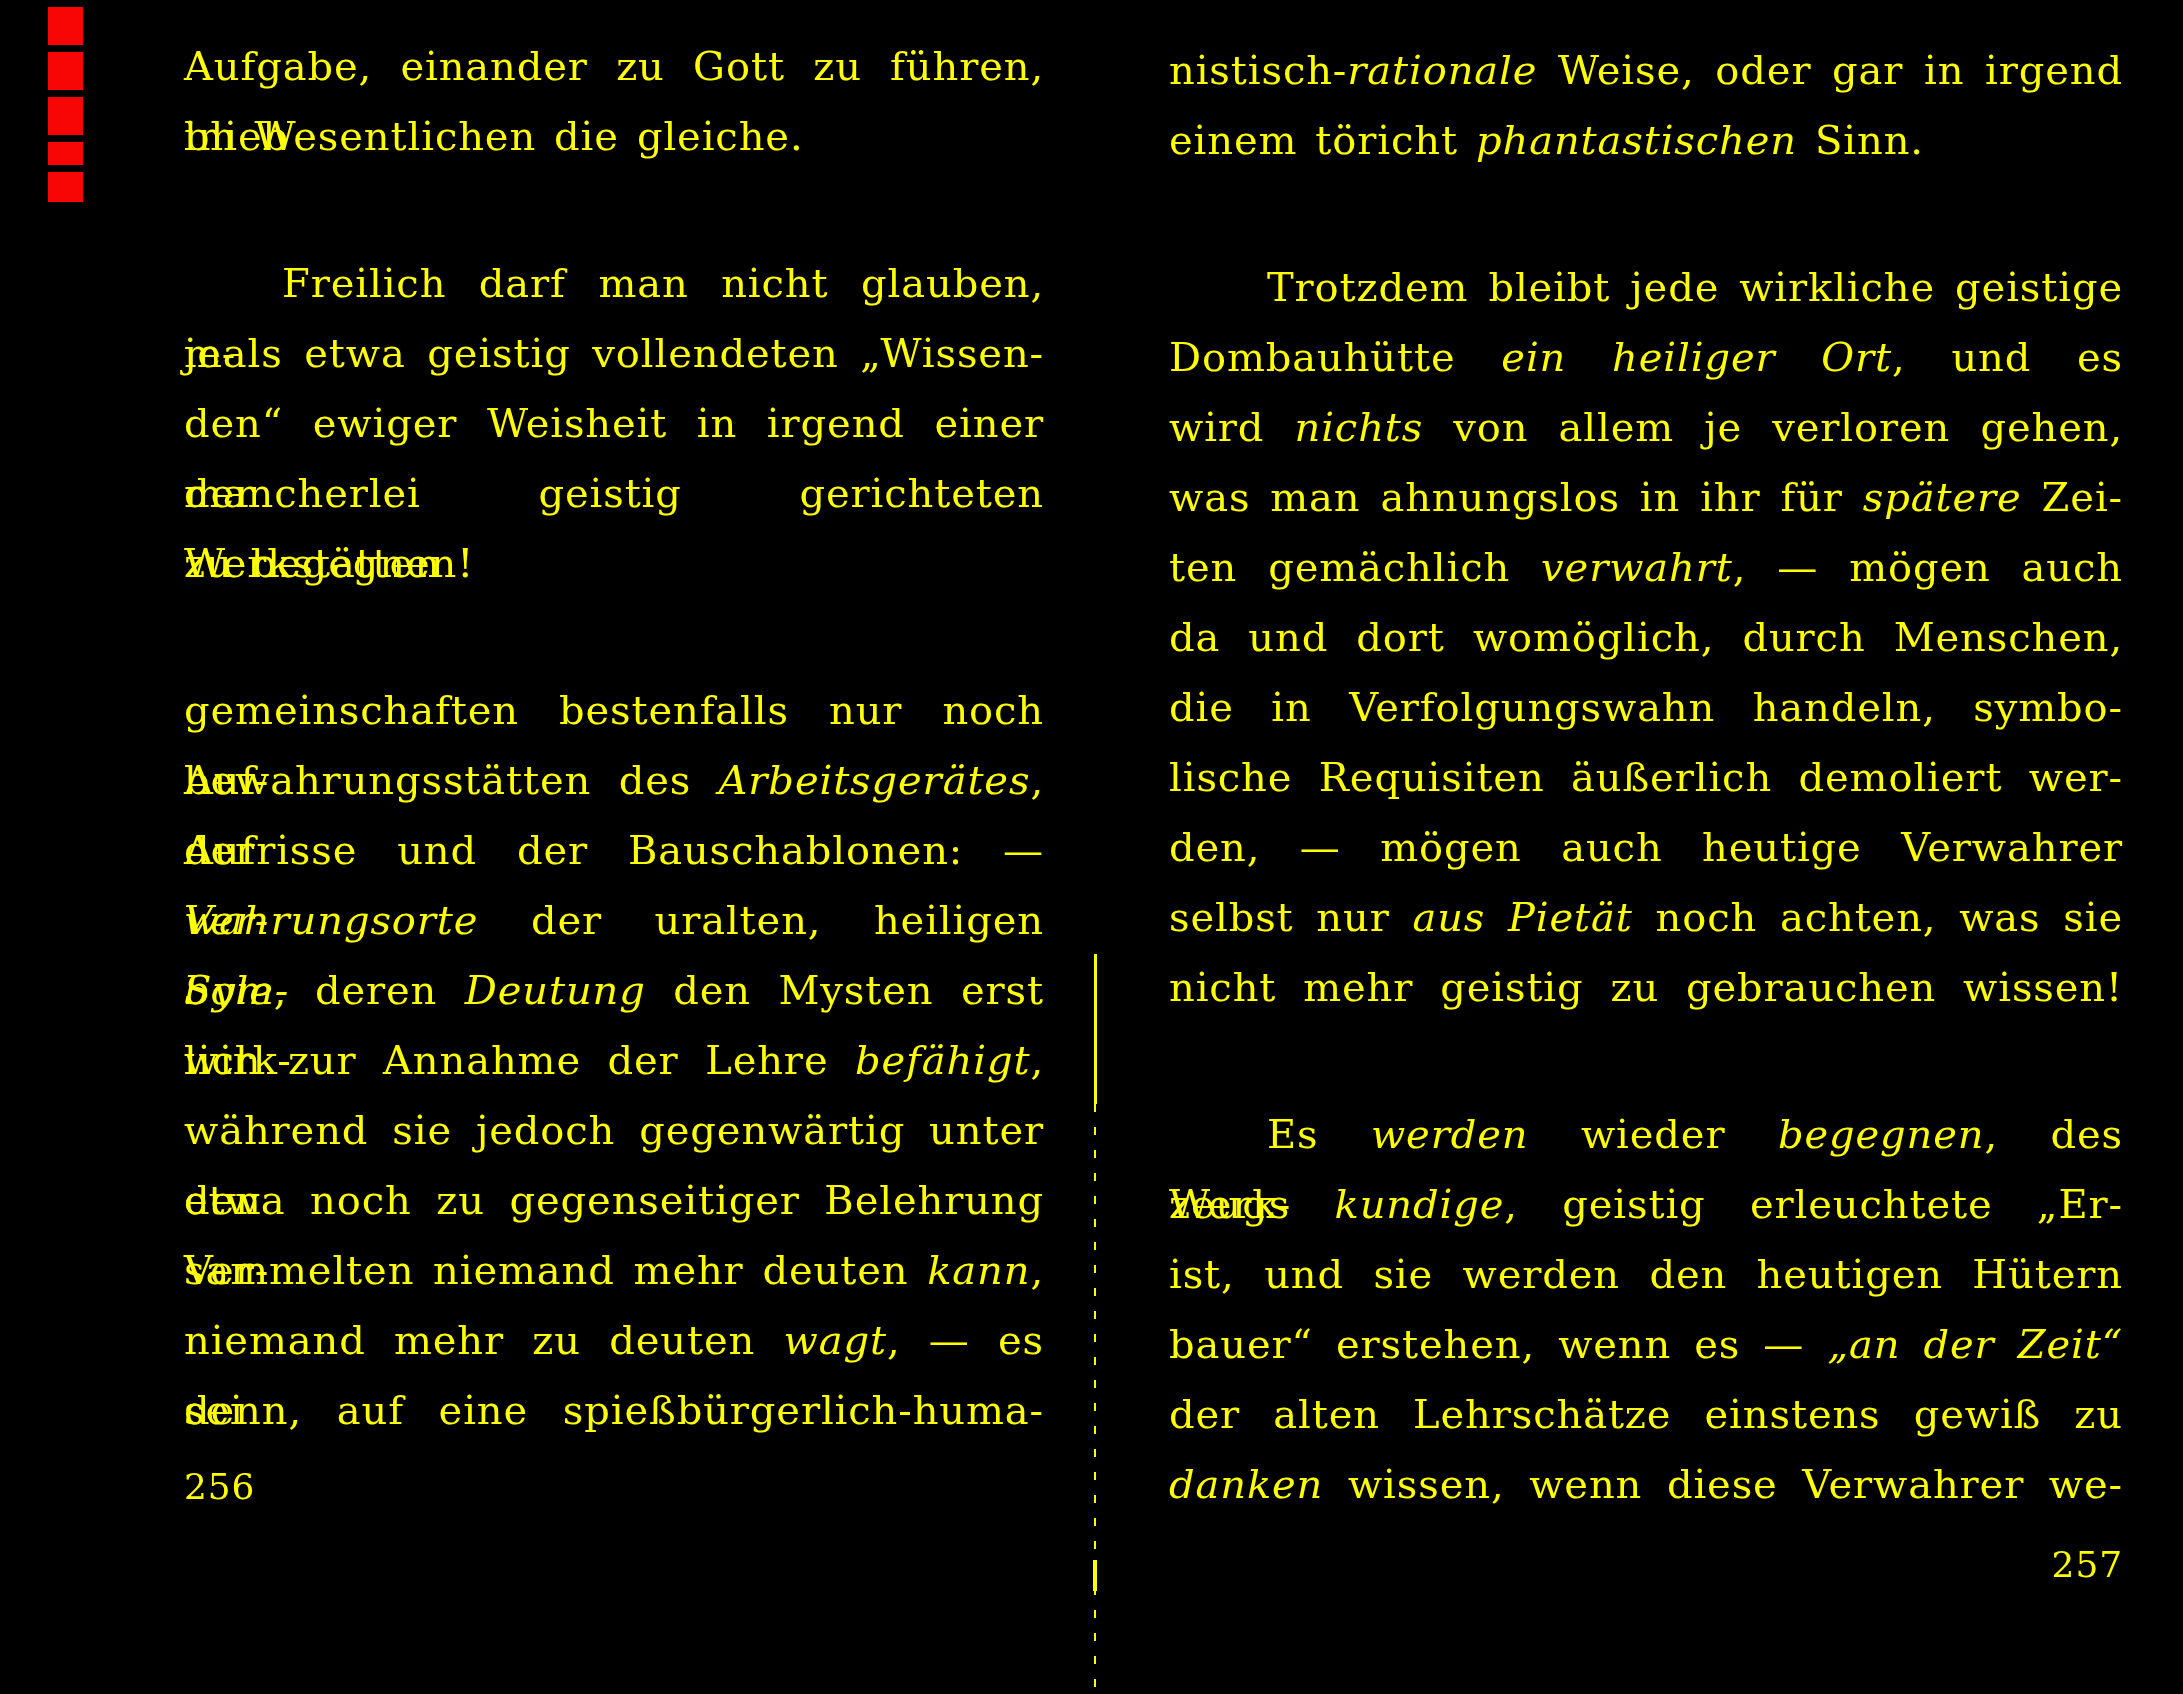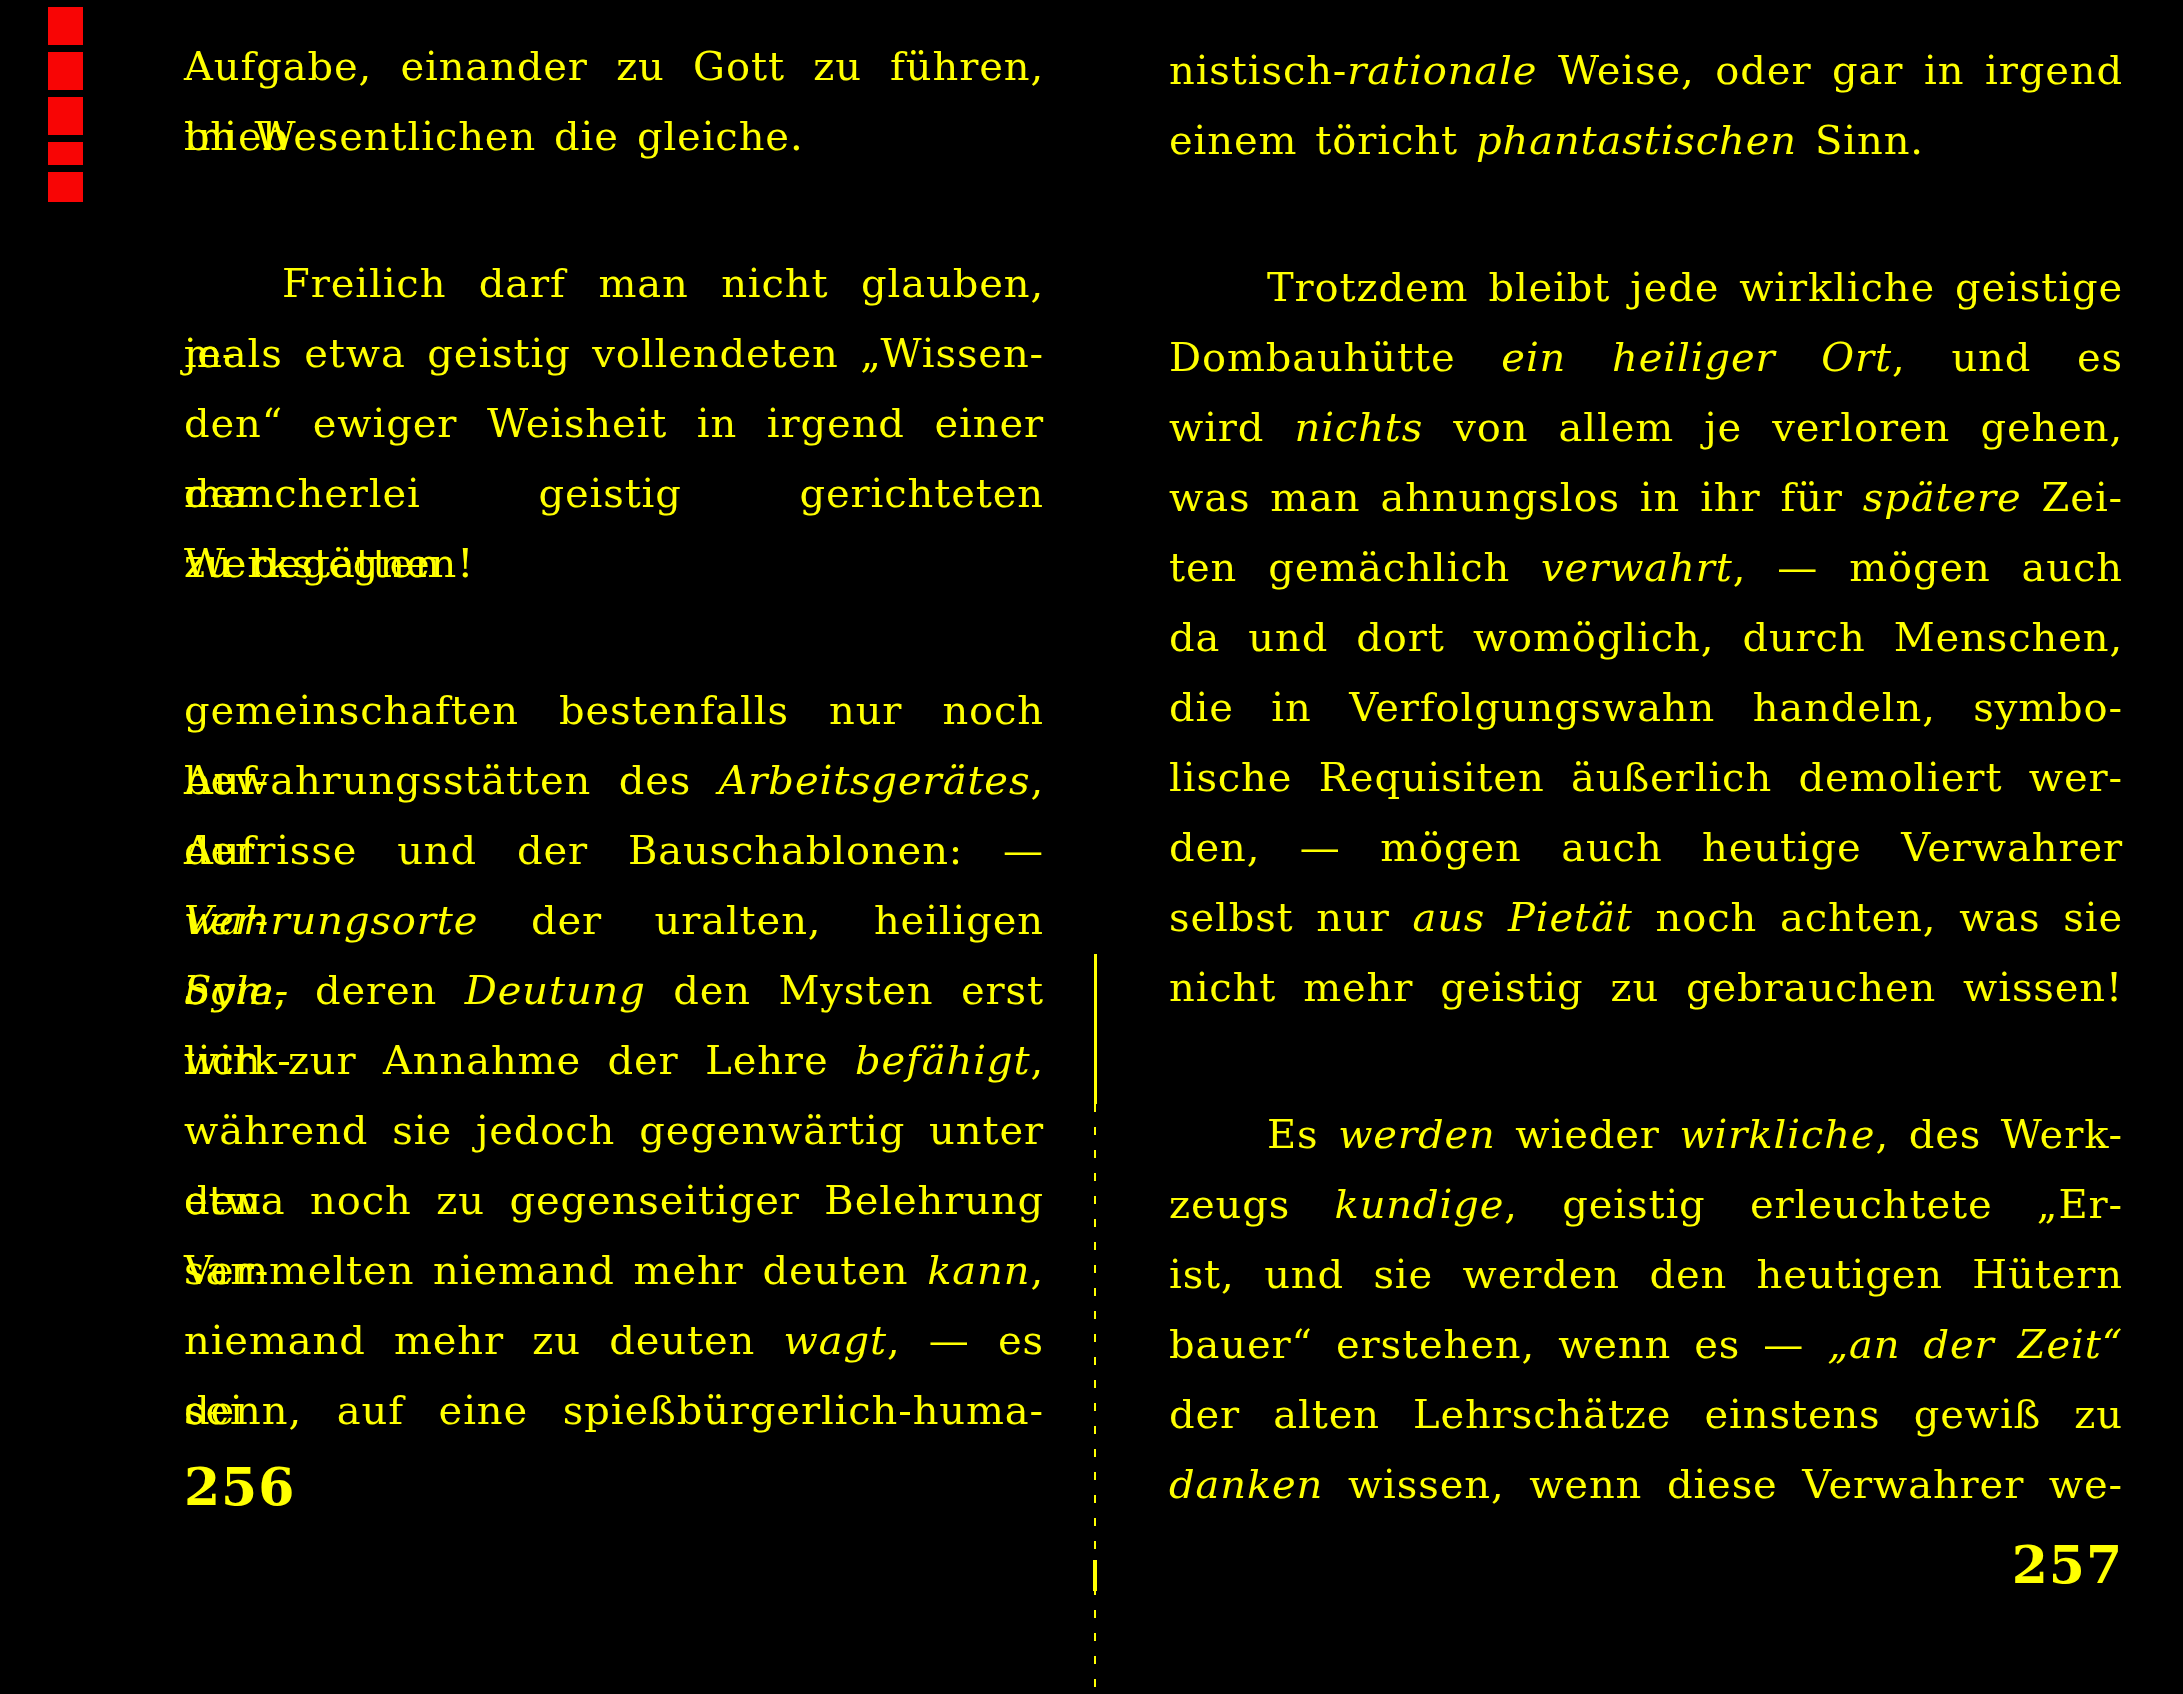--- a/index.html
+++ b/index.html
@@ -8,21 +8,21 @@
   .page{position:absolute;color:#ffff00;font-size:40px;line-height:70px;
         letter-spacing:0.9px;word-spacing:4.4px;}
   .page-left{left:184px;top:31px;width:860px;}
   .page-right{left:1169px;top:35px;width:954px;}
   .para{margin:0;}
   .para + .para{margin-top:77px;}
   .line{height:70px;overflow:visible;white-space:normal;}
   .line.j{text-align:justify;text-align-last:justify;}
   .line.ind{text-indent:98px;}
   .it{font-style:italic;}
-  .pagenum{font-size:52px;margin-top:7px;font-weight:bold;}
+  .pagenum{font-size:36px;margin-top:7px;}
   .page-right .pagenum{text-align:right;margin-top:10.5px;}
   
   .scan-marks{position:absolute;left:48px;top:7px;width:35px;}
   .scan-marks .mark{width:35px;background:#f80505;margin-bottom:7px;}
   .scan-marks .m1{height:38px;}
   .scan-marks .m2{height:38px;}
   .scan-marks .m3{height:38px;}
   .scan-marks .m4{height:23px;}
   .scan-marks .m5{height:30px;}
   
@@ -82,21 +82,21 @@
       <div class="line j"><span>was man ahnungslos in ihr für </span><span class="it">spätere</span><span> Zei-</span></div>
       <div class="line j"><span>ten gemächlich </span><span class="it">verwahrt</span><span>, — mögen auch</span></div>
       <div class="line j"><span>da und dort womöglich, durch Menschen,</span></div>
       <div class="line j"><span>die in Verfolgungswahn handeln, symbo-</span></div>
       <div class="line j"><span>lische Requisiten äußerlich demoliert wer-</span></div>
       <div class="line j"><span>den, — mögen auch heutige Verwahrer</span></div>
       <div class="line j"><span>selbst nur </span><span class="it">aus Pietät</span><span> noch achten, was sie</span></div>
       <div class="line j"><span>nicht mehr geistig zu gebrauchen wissen!</span></div>
     </div>
     <div class="para">
-      <div class="line j ind"><span>Es </span><span class="it">werden</span><span> wieder </span><span class="it">wirkliche</span><span>, des Werk-</span></div>
+      <div class="line j ind"><span>Es </span><span class="it">werden</span><span> wieder </span><span class="it">begegnen</span><span>, des Werk-</span></div>
       <div class="line j"><span>zeugs </span><span class="it">kundige</span><span>, geistig erleuchtete „Er-</span></div>
       <div class="line j"><span>ist, und sie werden den heutigen Hütern</span></div>
       <div class="line j"><span>bauer“ erstehen, wenn es — </span><span class="it">„an der Zeit“</span></div>
       <div class="line j"><span>der alten Lehrschätze einstens gewiß zu</span></div>
       <div class="line j"><span class="it">danken</span><span> wissen, wenn diese Verwahrer we-</span></div>
     </div>
     <div class="line pagenum">257</div>
   </div>
 
 <div class="gutter-solid"></div>

